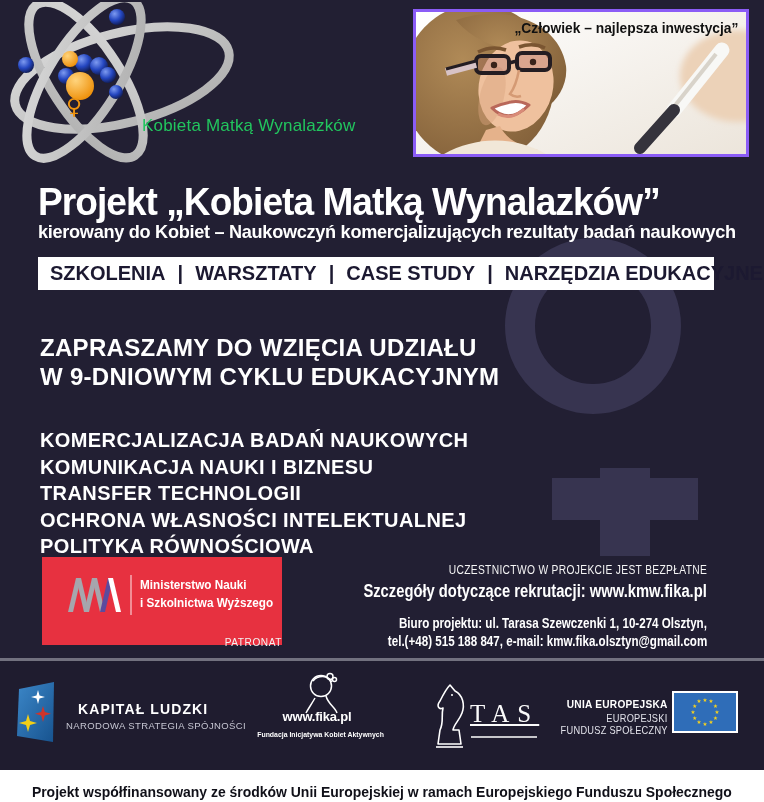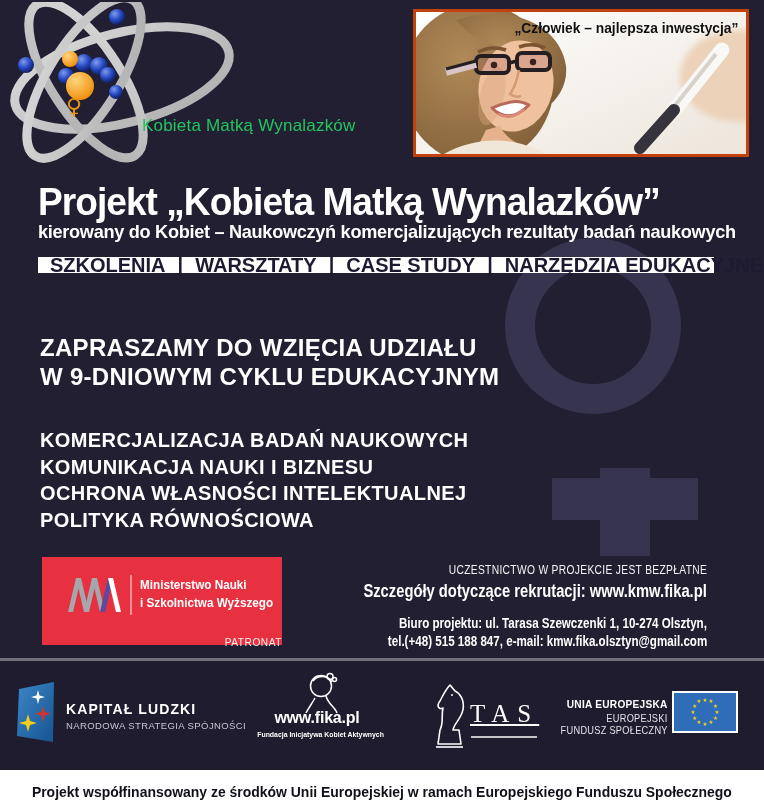--- a/index.html
+++ b/index.html
@@ -12,32 +12,32 @@
 
   
   .venus-ring{left:505px;top:238px;width:176px;height:176px;border:30px solid #373450;border-radius:50%;}
   .venus-stem{left:600px;top:468px;width:50px;height:88px;background:#373450;}
   .venus-cross{left:552px;top:478px;width:146px;height:42px;background:#373450;}
 
   
   .atom-logo{left:4px;top:2px;width:250px;height:162px;}
   .brand-text{left:142px;top:116px;font-size:17px;color:#22c55e;letter-spacing:.2px;}
 
-  .photo{left:413px;top:9px;width:336px;height:148px;background:#fff;border:3px solid #c2410c;}
+  .photo{left:413px;top:9px;width:336px;height:148px;background:#fff;border:3px solid #8b5cf6;}
   .photo svg{display:block;width:330px;height:142px;}
   .photo-quote{top:7px;right:8px;color:#111;font-weight:bold;font-size:15px;
     transform:scaleX(.92);transform-origin:right top;white-space:nowrap;}
 
   
   .main-title{left:38px;top:180px;font-size:39px;font-weight:bold;letter-spacing:-1px;
     transform:scaleX(.95);transform-origin:left top;white-space:nowrap;}
   .sub-title{left:38px;top:221px;font-size:18.5px;font-weight:bold;letter-spacing:-.3px;
     transform:scaleX(.98);transform-origin:left top;white-space:nowrap;}
 
-  .activities-bar{left:38px;top:257px;width:676px;height:16px;background:#fff;color:#1c1931;
+  .activities-bar{left:38px;top:257px;width:676px;height:33px;background:#fff;color:#1c1931;
     display:flex;align-items:center;padding:0 12px;font-weight:bold;font-size:20px;white-space:nowrap;}
   .activities-bar .sep{margin:0 12px;font-weight:bold;}
 
   .invite{left:40px;top:333px;font-size:24px;font-weight:bold;line-height:29px;letter-spacing:.3px;white-space:nowrap;}
 
   .topics{left:40px;top:427px;font-size:20px;font-weight:bold;line-height:26.5px;letter-spacing:.4px;white-space:nowrap;}
 
   
   .ministry-box{left:42px;top:557px;width:240px;height:88px;background:#e73140;display:flex;align-items:center;}
   .mn-monogram{position:absolute;left:26px;top:21px;width:54px;height:34px;}
@@ -55,25 +55,25 @@
   .office1{right:57px;top:615px;font-size:14.5px;font-weight:bold;white-space:nowrap;
     transform:scaleX(.8);transform-origin:right top;}
   .office2{right:57px;top:633px;font-size:14.5px;font-weight:bold;white-space:nowrap;
     transform:scaleX(.8);transform-origin:right top;}
 
   
   .footer-strip{left:0;top:661px;width:764px;height:109px;background:#1f1c2f;}
   .sep-line{left:0;top:658px;width:764px;height:3px;background:#72717f;}
 
   .kl-flag{left:16px;top:680px;width:40px;height:64px;}
-  .kl-name{left:66px;top:701px;font-size:14px;font-weight:bold;letter-spacing:1.1px;white-space:nowrap;}
+  .kl-name{left:78px;top:701px;font-size:14px;font-weight:bold;letter-spacing:1.1px;white-space:nowrap;}
   .kl-sub{left:66px;top:720px;font-size:9.5px;letter-spacing:.4px;color:#c6c6d2;white-space:nowrap;}
 
   .fika-head{left:300px;top:672px;width:44px;height:42px;}
-  .fika-url{left:262px;top:709px;width:110px;text-align:center;font-size:16px;font-weight:bold;letter-spacing:-.2px;}
+  .fika-url{left:262px;top:709px;width:110px;text-align:center;font-size:13px;font-weight:bold;letter-spacing:-.2px;}
   .fika-sub{left:252px;top:730px;width:130px;text-align:center;font-size:7.5px;font-weight:bold;
     transform:scaleX(.92);transform-origin:center top;white-space:nowrap;}
 
   .tas-knight{left:430px;top:682px;width:40px;height:68px;}
   .tas-name{left:470px;top:700px;font-family:"Liberation Serif",serif;font-size:25px;letter-spacing:8px;color:#fbfbfb;text-decoration:underline;}
   .tas-tagline-line{left:471px;top:736px;width:66px;height:2px;background:rgba(255,255,255,.75);}
 
   .eu-line1{right:96px;top:698px;font-size:11.5px;font-weight:bold;white-space:nowrap;
     transform:scaleX(.88);transform-origin:right top;letter-spacing:.3px;}
   .eu-line2{right:96px;top:712px;font-size:10.5px;color:#e2e2ea;white-space:nowrap;
@@ -187,20 +187,21 @@
   </div>
 
   <div class="abs invite">
     <div>ZAPRASZAMY DO WZIĘCIA UDZIAŁU</div>
     <div>W 9-DNIOWYM CYKLU EDUKACYJNYM</div>
   </div>
 
   <div class="abs topics">
     <div>KOMERCJALIZACJA BADAŃ NAUKOWYCH</div>
     <div>KOMUNIKACJA NAUKI I BIZNESU</div>
+    <div>TRANSFER TECHNOLOGII</div>
     <div>OCHRONA WŁASNOŚCI INTELEKTUALNEJ</div>
     <div>POLITYKA RÓWNOŚCIOWA</div>
   </div>
 
   <div class="abs ministry-box">
     <svg class="mn-monogram" viewBox="0 0 54 34">
       <polygon points="0,34 8,0 13,0 5,34" fill="#a6a6ad"></polygon>
       <polygon points="8,0 13,0 21,34 16,34" fill="#a6a6ad"></polygon>
       <polygon points="16,34 24,0 29,0 21,34" fill="#a6a6ad"></polygon>
       <polygon points="24,0 29,0 37,34 32,34" fill="#a6a6ad"></polygon>

